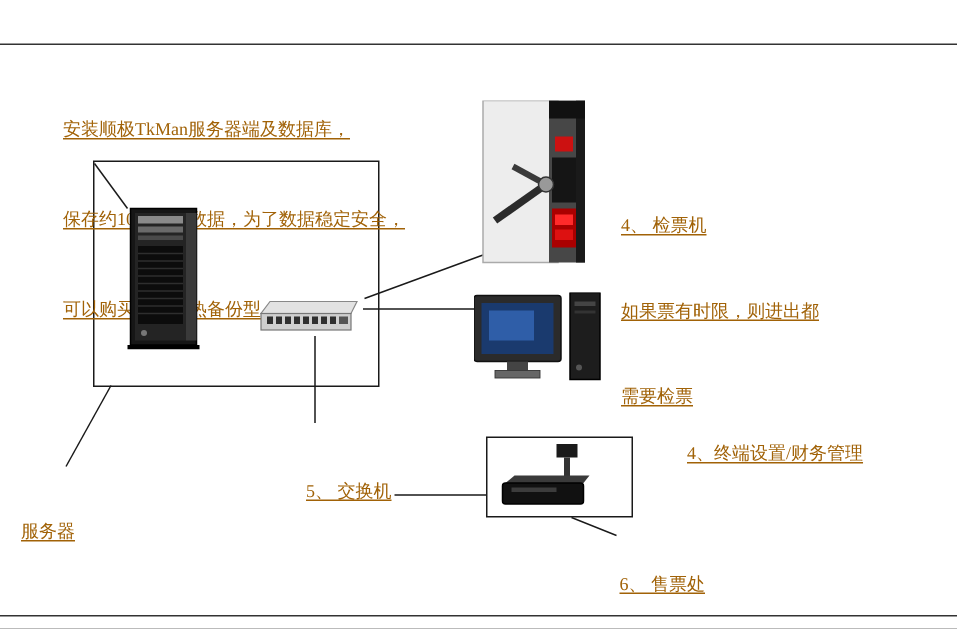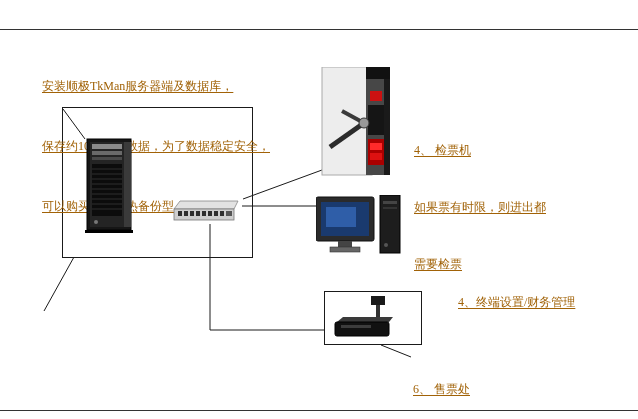--- a/index.html
+++ b/index.html
@@ -129,22 +129,26 @@
   <div class="txt lbl-checkin">
     <div>4、 检票机</div>
     <div>如果票有时限，则进出都</div>
     <div>需要检票</div>
   </div>
 
   <div class="txt lbl-terminal">
     <div>4、终端设置/财务管理</div>
   </div>
 
+  <div class="txt lbl-switch">
+    <div>5、 交换机</div>
+  </div>
 
   <div class="txt lbl-datacenter">
+    <div>服务器</div>
     
     
   </div>
 
   <div class="txt lbl-ticketoffice">
     <div>6、 售票处</div>
     
     
   </div>
 

